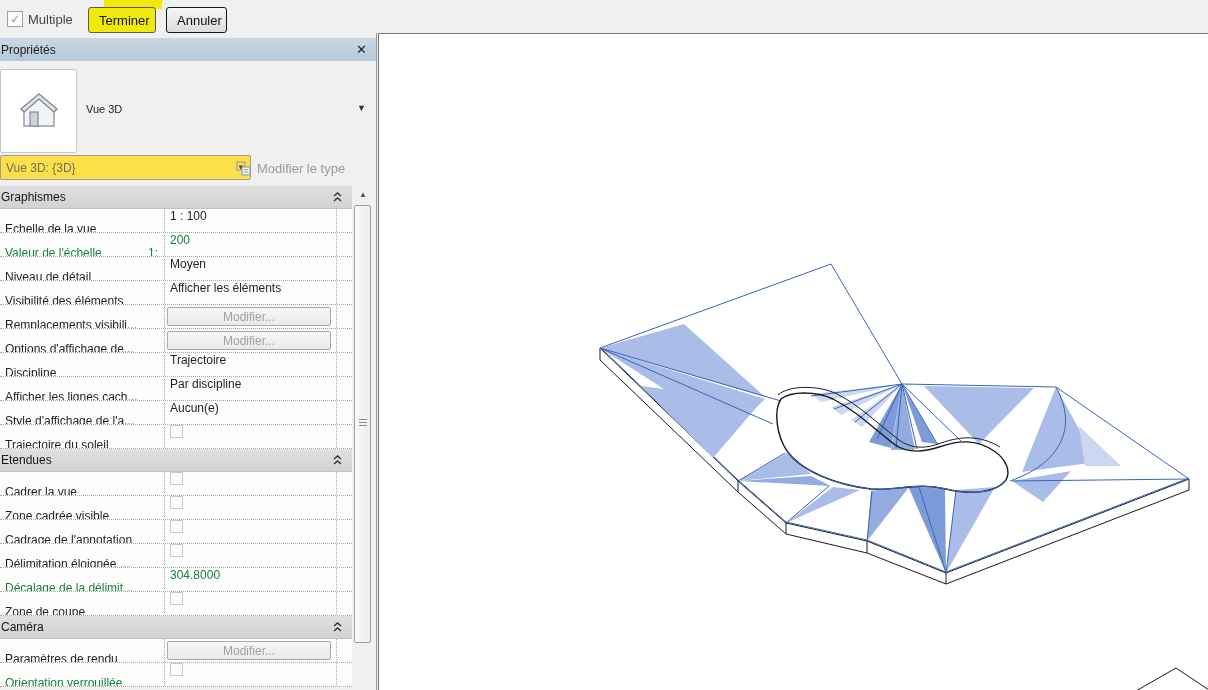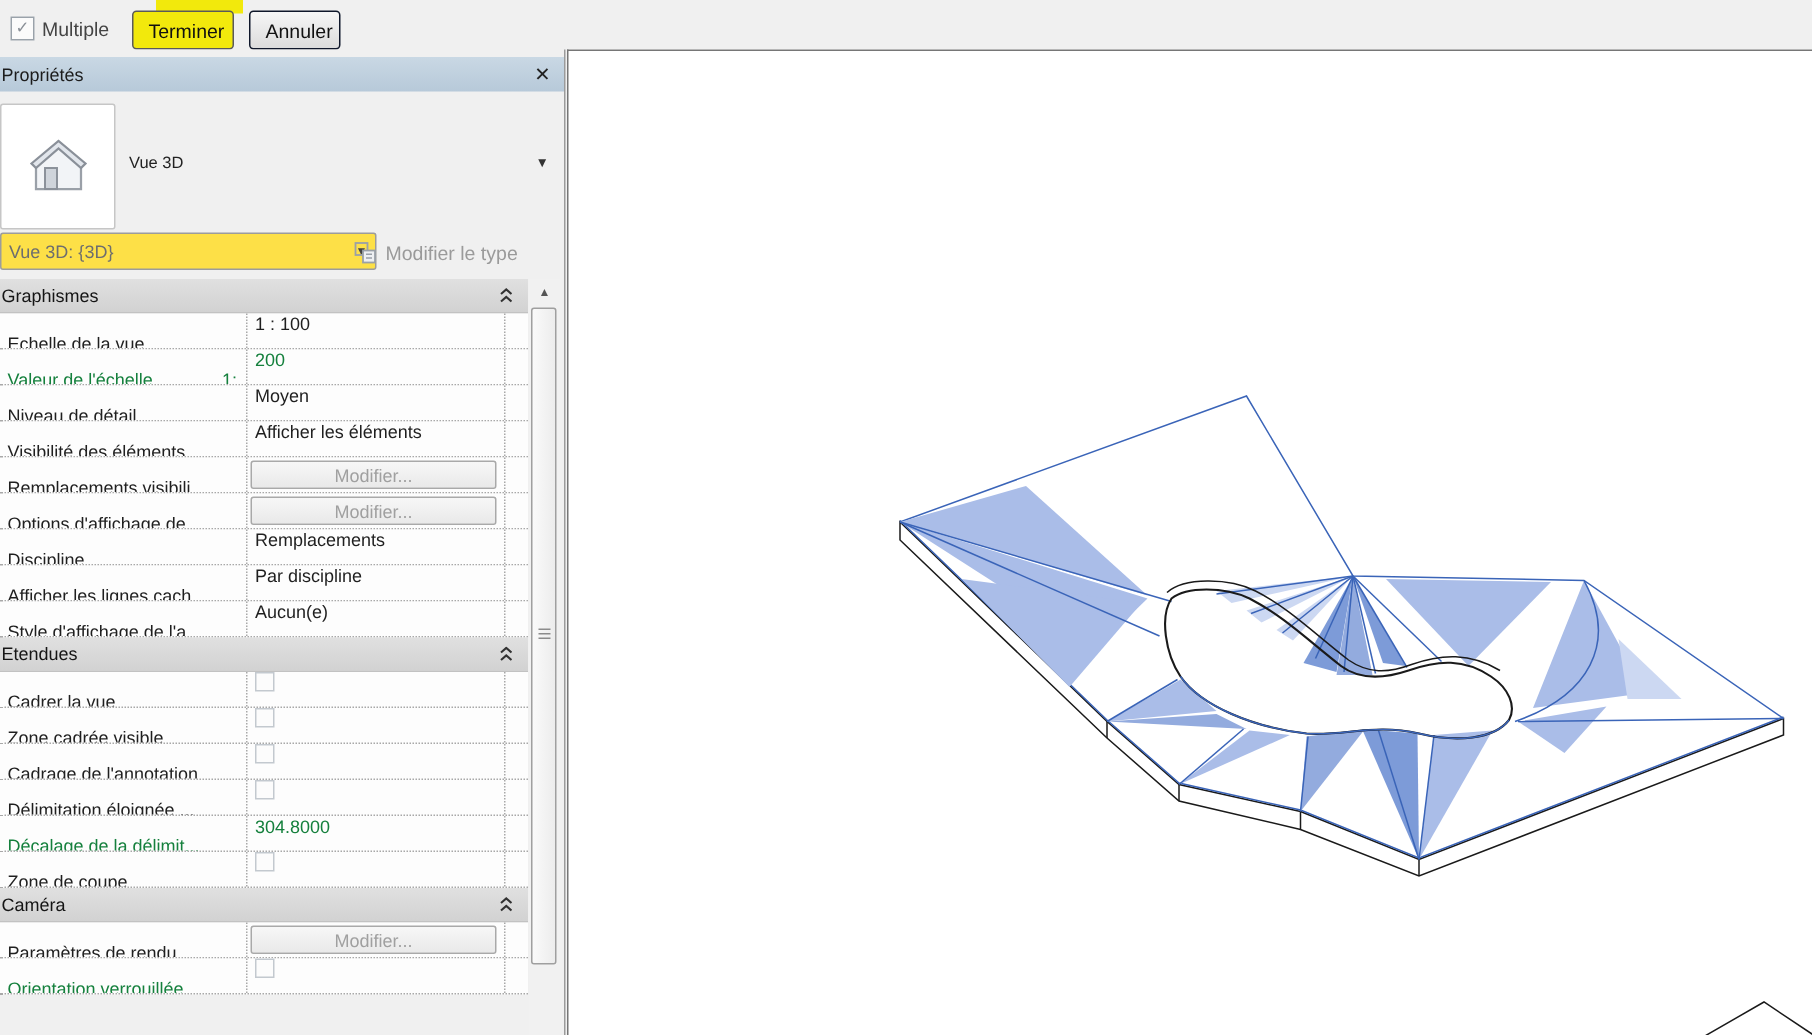--- a/index.html
+++ b/index.html
@@ -189,39 +189,48 @@
         <div class="cell-value">
           <button class="mod-btn">Modifier...</button>
         </div>
         <div class="cell-end"></div>
       </div>
       <div class="prop-row">
         <div class="cell-label">
           <span>Discipline</span>
         </div>
         <div class="cell-value">
-          <span>Remplacements</span>
+          <span>Trajectoire</span>
         </div>
         <div class="cell-end"></div>
       </div>
       <div class="prop-row">
         <div class="cell-label">
           <span>Afficher les lignes cach...</span>
         </div>
         <div class="cell-value">
           <span>Par discipline</span>
         </div>
         <div class="cell-end"></div>
       </div>
       <div class="prop-row">
         <div class="cell-label">
           <span>Style d'affichage de l'a...</span>
         </div>
         <div class="cell-value">
           <span>Aucun(e)</span>
+        </div>
+        <div class="cell-end"></div>
+      </div>
+      <div class="prop-row">
+        <div class="cell-label">
+          <span>Trajectoire du soleil</span>
+        </div>
+        <div class="cell-value">
+          <span class="prop-check"></span>
         </div>
         <div class="cell-end"></div>
       </div>
       <div class="section-header">
         <span class="section-label">Etendues</span>
         <span class="section-chevron"><svg width="9" height="10" viewBox="0 0 9 10">
             <polyline points="1,4 4.5,1 8,4" fill="none" stroke="#333" stroke-width="1.4"></polyline>
             <polyline points="1,9 4.5,6 8,9" fill="none" stroke="#333" stroke-width="1.4"></polyline>
           </svg></span>
       </div>

